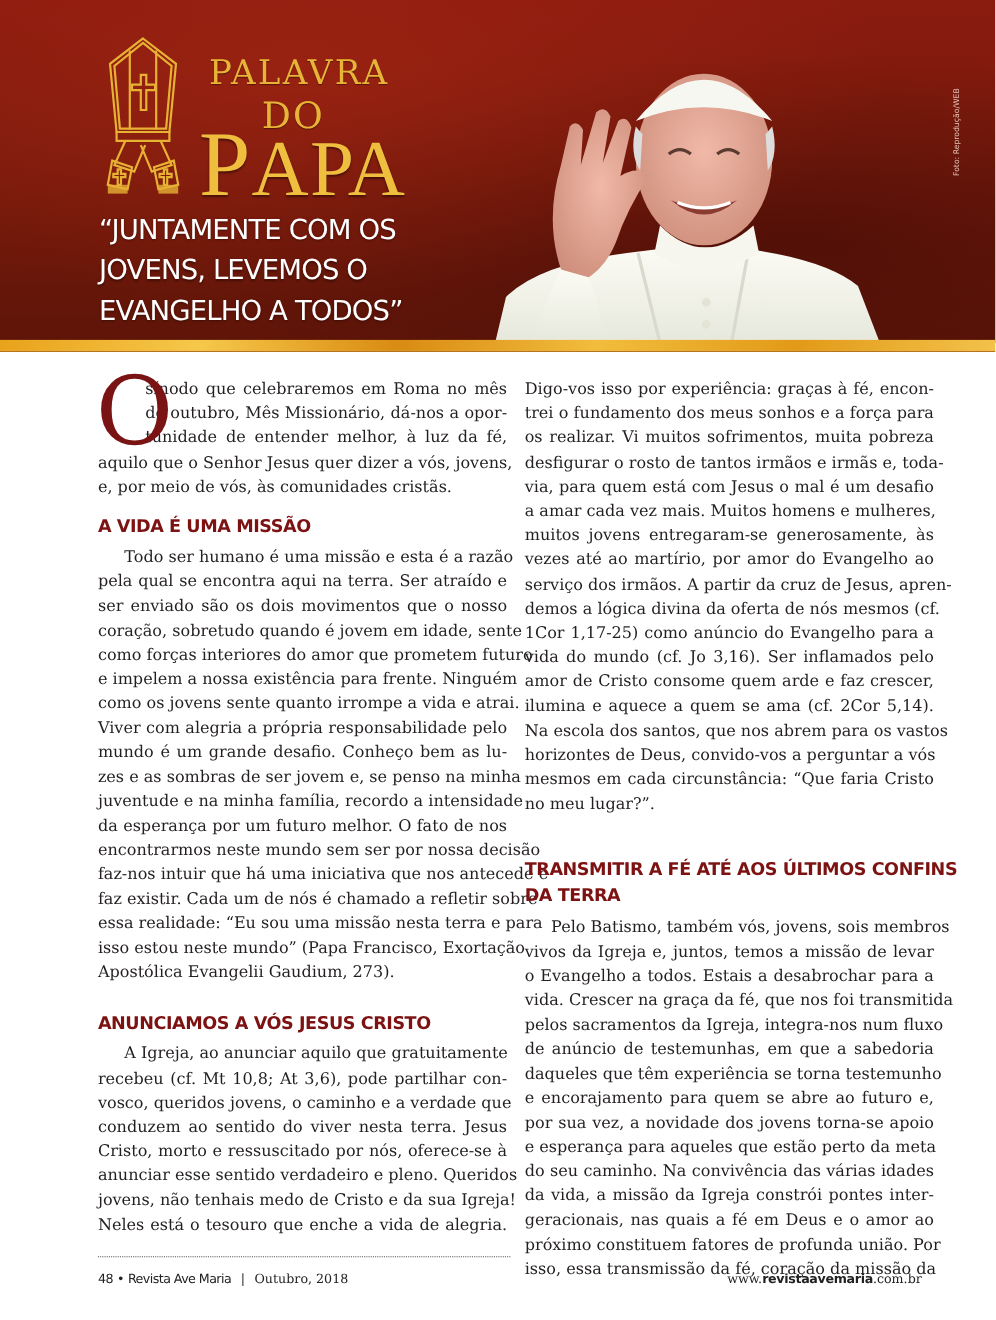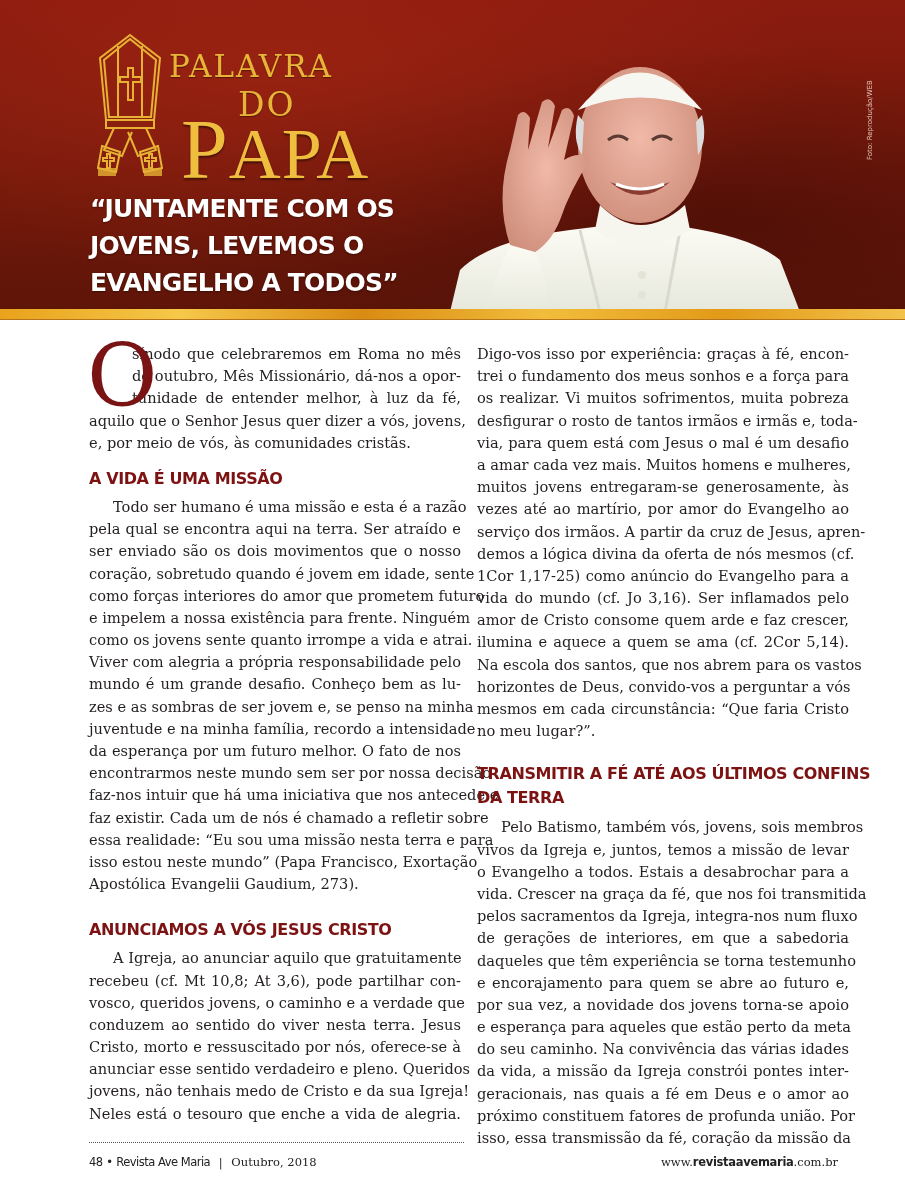--- a/index.html
+++ b/index.html
@@ -20,42 +20,42 @@
   }
   .gold-band {
     position: absolute; left: 0; top: 309px; width: 905px; height: 10px;
     background: linear-gradient(90deg, #e9a21b 0%, #f6c84a 20%, #d98b12 40%, #f2bd3c 60%, #e29a18 80%, #f3c24a 100%);
     border-bottom: 1px solid #b7741a;
   }
   .mitre {
     position: absolute; left: 88px; top: 32px; width: 86px; height: 146px;
   }
   .logo-palavra {
-    position: absolute; left: 169px; top: 48px;
+    position: absolute; left: 190px; top: 48px;
     font-family: "DejaVu Serif", serif; font-weight: normal;
     font-size: 31px; letter-spacing: 2px; color: #e8b437;
     text-shadow: 0 1px 1px rgba(0,0,0,0.4);
   }
   .logo-do {
     position: absolute; left: 238px; top: 85px;
     font-family: "DejaVu Serif", serif;
     font-size: 33px; letter-spacing: 2px; color: #e8b437;
     text-shadow: 0 1px 1px rgba(0,0,0,0.4);
   }
   .logo-papa {
     position: absolute; left: 181px; top: 108px;
     font-family: Liberation Serif, serif;
     font-size: 72px; letter-spacing: 1px; color: #efbe3e;
     text-shadow: 0 2px 2px rgba(0,0,0,0.45);
     line-height: 1;
   }
   .logo-papa .big { font-size: 84px; }
   .headline {
     position: absolute; left: 90px; top: 190px; width: 340px;
-    font-family: "DejaVu Sans", "Liberation Sans", sans-serif; font-weight: bold;
+    font-family: "DejaVu Sans", "Liberation Sans", sans-serif; font-weight: normal;
     font-size: 25px; line-height: 37px; color: #ffffff; letter-spacing: -0.8px;
     text-shadow: 0 1px 2px rgba(0,0,0,0.4);
   }
   .headline div { white-space: nowrap; }
   .pope-photo { position: absolute; left: 450px; top: 30px; width: 390px; height: 282px; }
   .credit {
     position: absolute; left: 866px; top: 92px;
     font-family: "DejaVu Sans", sans-serif; font-size: 7px; color: #e6c6b8;
     transform: rotate(-90deg); transform-origin: left top; white-space: nowrap;
     top: 160px;
@@ -242,31 +242,31 @@
     <span class="line">1Cor 1,17-25) como anúncio do Evangelho para a</span>
     <span class="line">vida do mundo (cf. Jo 3,16). Ser inflamados pelo</span>
     <span class="line">amor de Cristo consome quem arde e faz crescer,</span>
     <span class="line">ilumina e aquece a quem se ama (cf. 2Cor 5,14).</span>
     <span class="line">Na escola dos santos, que nos abrem para os vastos</span>
     <span class="line">horizontes de Deus, convido-vos a perguntar a vós</span>
     <span class="line">mesmos em cada circunstância: “Que faria Cristo</span>
     <span class="line last">no meu lugar?”.</span>
   </div>
 
-  <div class="section-heading" style="margin-top:20px; line-height:24px;">
+  <div class="section-heading" style="margin-top:36px; line-height:24px;">
     <div>TRANSMITIR A FÉ ATÉ AOS ÚLTIMOS CONFINS</div>
     <div>DA TERRA</div>
   </div>
   <div>
     <span class="line indent">Pelo Batismo, também vós, jovens, sois membros</span>
     <span class="line">vivos da Igreja e, juntos, temos a missão de levar</span>
     <span class="line">o Evangelho a todos. Estais a desabrochar para a</span>
     <span class="line">vida. Crescer na graça da fé, que nos foi transmitida</span>
     <span class="line">pelos sacramentos da Igreja, integra-nos num fluxo</span>
-    <span class="line">de gerações de interiores, em que a sabedoria</span>
+    <span class="line">de anúncio de testemunhas, em que a sabedoria</span>
     <span class="line">daqueles que têm experiência se torna testemunho</span>
     <span class="line">e encorajamento para quem se abre ao futuro e,</span>
     <span class="line">por sua vez, a novidade dos jovens torna-se apoio</span>
     <span class="line">e esperança para aqueles que estão perto da meta</span>
     <span class="line">do seu caminho. Na convivência das várias idades</span>
     <span class="line">da vida, a missão da Igreja constrói pontes inter-</span>
     <span class="line">geracionais, nas quais a fé em Deus e o amor ao</span>
     <span class="line">próximo constituem fatores de profunda união. Por</span>
     <span class="line">isso, essa transmissão da fé, coração da missão da</span>
   </div>

